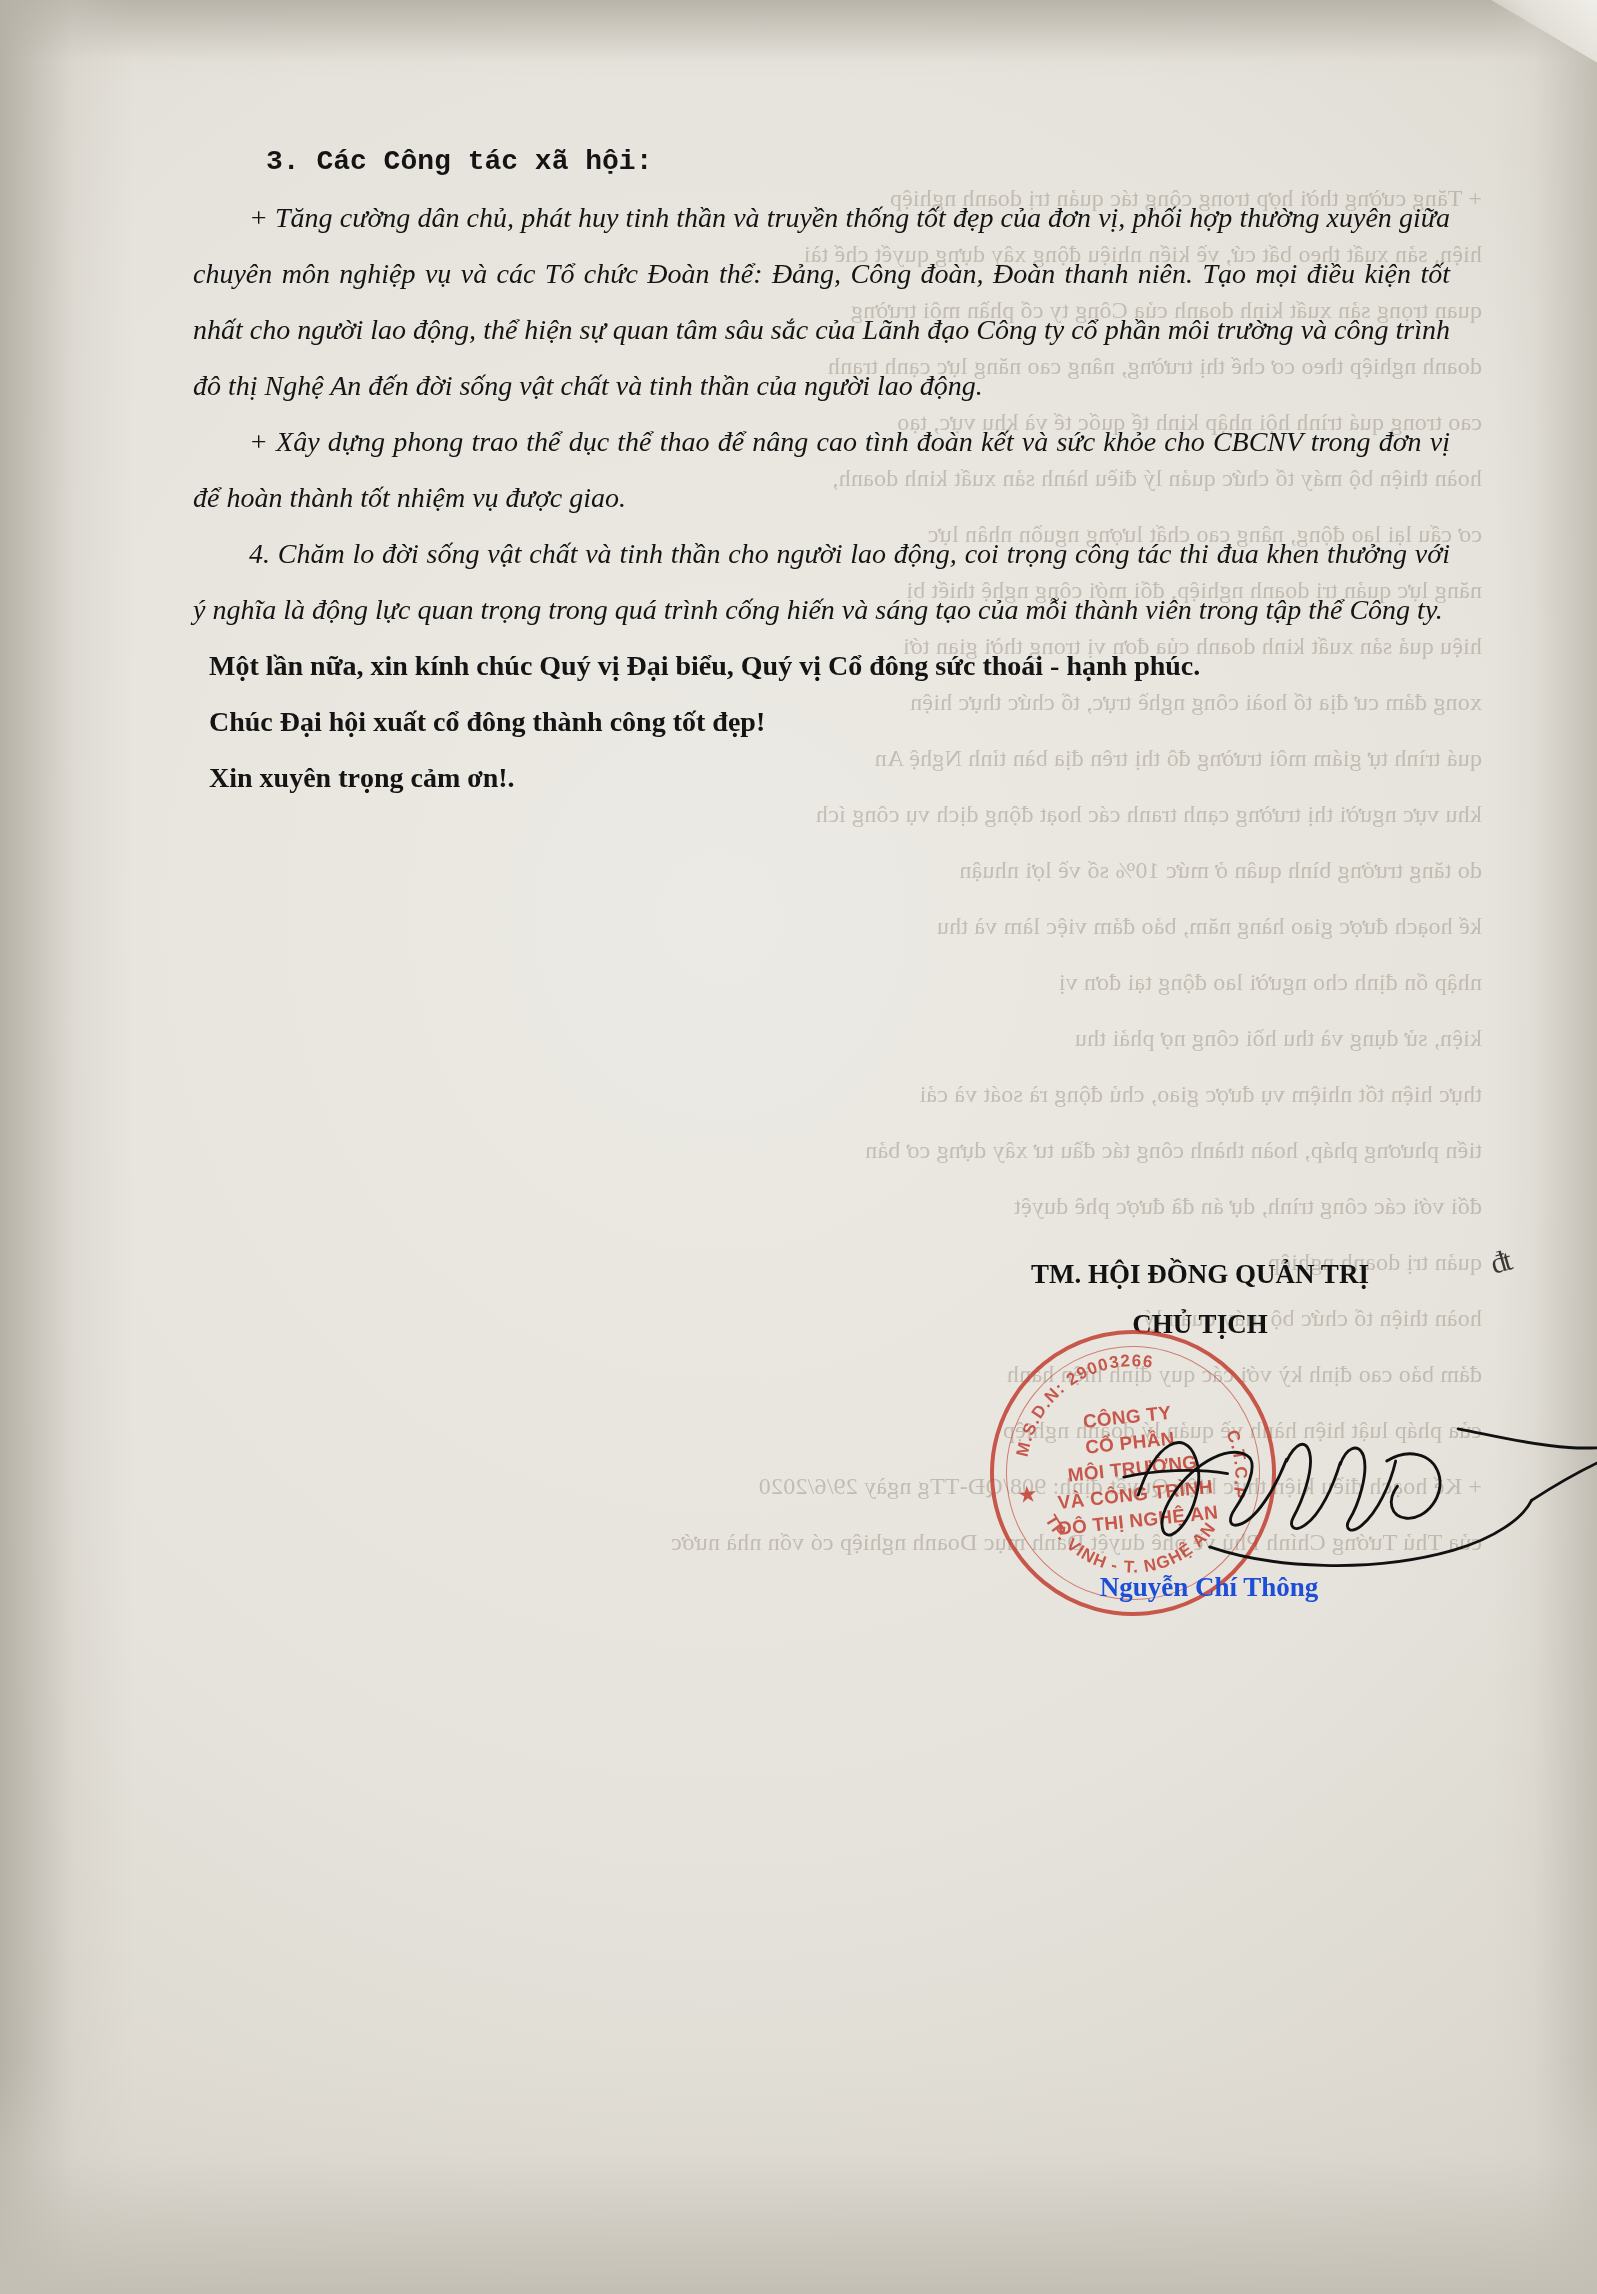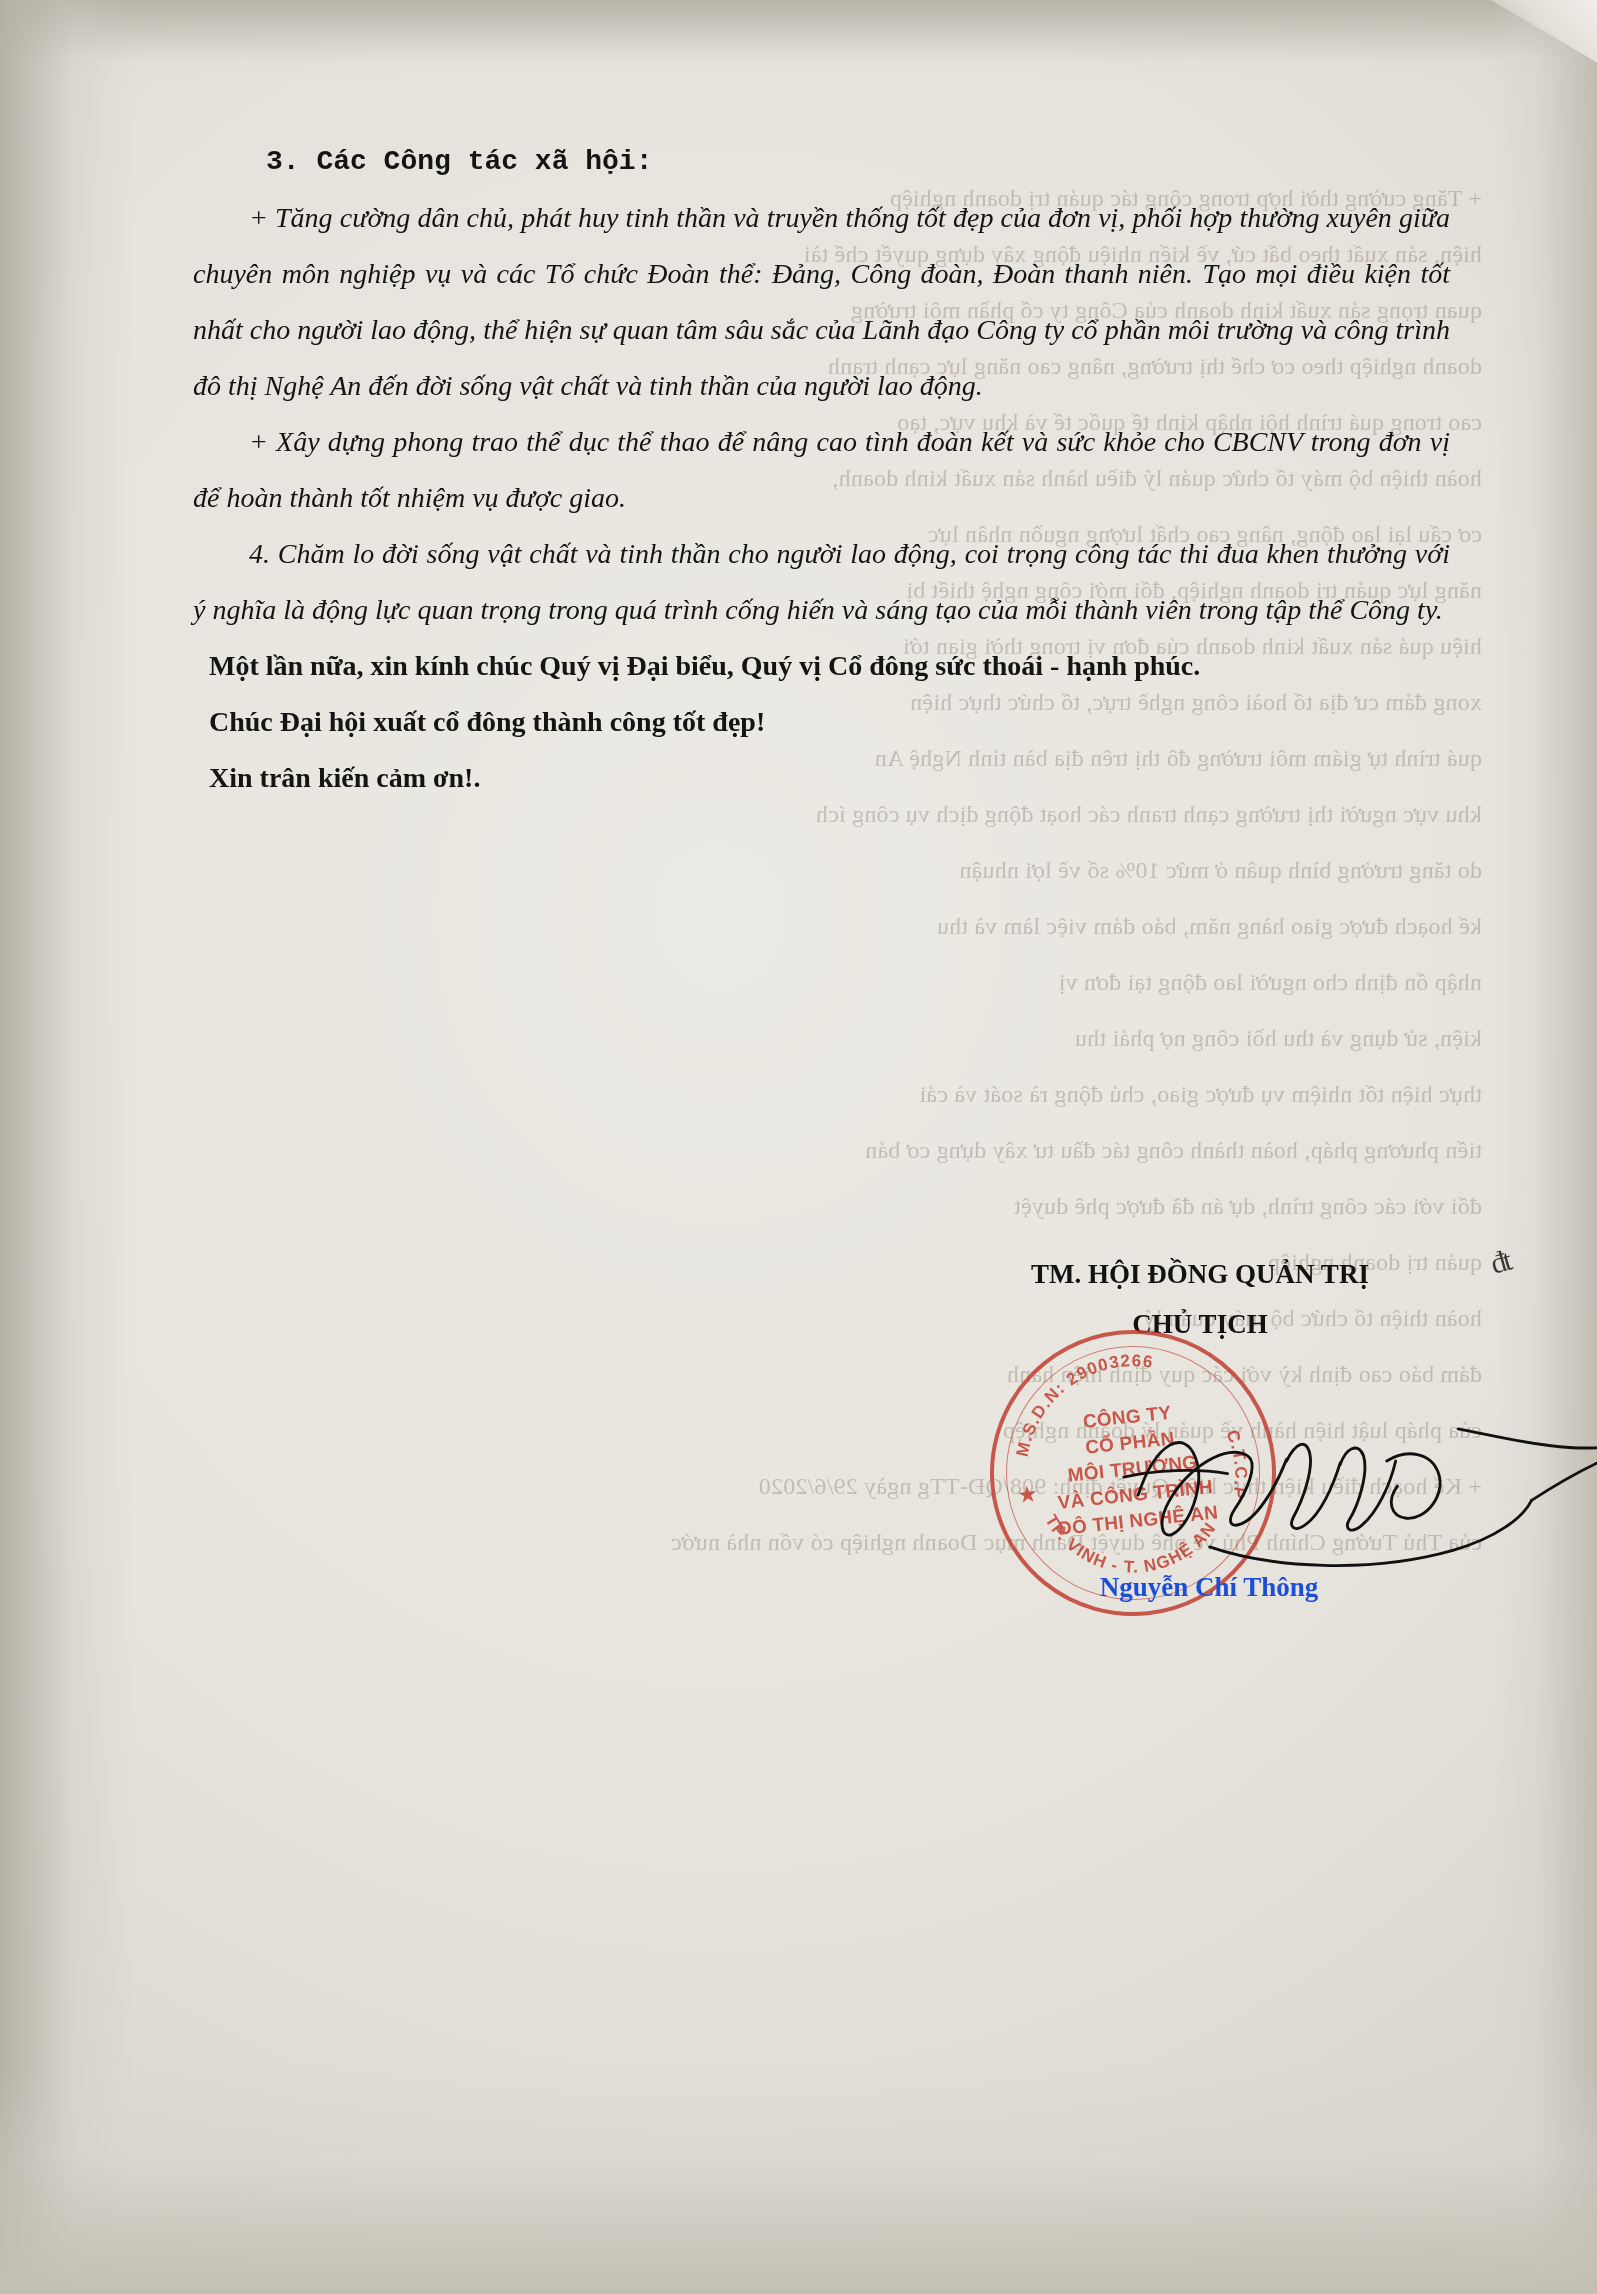--- a/index.html
+++ b/index.html
@@ -236,21 +236,21 @@
 + Kế hoạch điều kiện thực hiện Quyết định: 908/QĐ-TTg ngày 29/6/2020
 của Thủ Tướng Chính Phủ về phê duyệt Danh mục Doanh nghiệp có vốn nhà nước</div>
 
   <div class="content">
     <p class="heading">3. Các Công tác xã hội:</p>
     <p class="para indent">+ Tăng cường dân chủ, phát huy tinh thần và truyền thống tốt đẹp của đơn vị, phối hợp thường xuyên giữa chuyên môn nghiệp vụ và các Tổ chức Đoàn thể: Đảng, Công đoàn, Đoàn thanh niên. Tạo mọi điều kiện tốt nhất cho người lao động, thể hiện sự quan tâm sâu sắc của Lãnh đạo Công ty cổ phần môi trường và công trình đô thị Nghệ An đến đời sống vật chất và tinh thần của người lao động.</p>
     <p class="para indent">+ Xây dựng phong trao thể dục thể thao để nâng cao tình đoàn kết và sức khỏe cho CBCNV trong đơn vị để hoàn thành tốt nhiệm vụ được giao.</p>
     <p class="para indent">4. Chăm lo đời sống vật chất và tinh thần cho người lao động, coi trọng công tác thi đua khen thưởng với ý nghĩa là động lực quan trọng trong quá trình cống hiến và sáng tạo của mỗi thành viên trong tập thể Công ty.</p>
     <p class="closing">Một lần nữa, xin kính chúc Quý vị Đại biểu, Quý vị Cổ đông sức thoái - hạnh phúc.</p>
     <p class="closing plain">Chúc Đại hội xuất cổ đông thành công tốt đẹp!</p>
-    <p class="closing plain">Xin trân kiến cảm ơn!.</p>
+    <p class="closing plain">Xin xuyên trọng cảm ơn!.</p>
   </div>
 
   <div class="sign-block">
     <div>TM. HỘI ĐỒNG QUẢN TRỊ</div>
     <div>CHỦ TỊCH</div>
   </div>
 
   <div class="initial-mark">đt</div>
 
   <div class="stamp">

